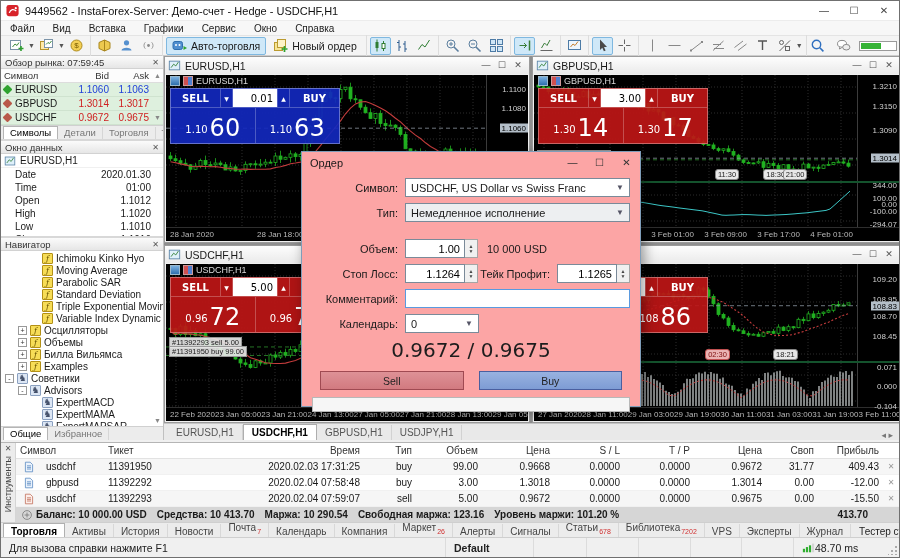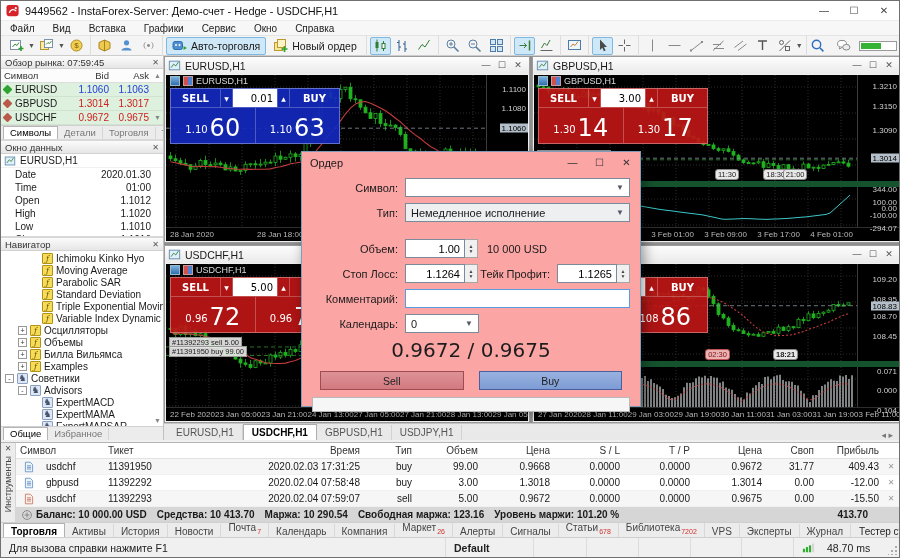--- a/index.html
+++ b/index.html
@@ -52,21 +52,21 @@
 .tico.adv{background:#dce6f4;border:1px solid #8aa0c0;color:#44506a;font-size:9px}
 .nav-scroll{position:absolute;right:2px;bottom:16px;color:#888;font-size:7px}
 
 .charts{position:absolute;top:55px;left:163px;right:0;bottom:117px;background:#8f8f8f}
 .cwin{position:absolute;background:#f0f0f0;border:1px solid #9b9b9b}
 .cwin-title{height:17px;display:flex;align-items:center;gap:4px;padding:0 3px;font-size:10.5px;background:linear-gradient(#fdfdfd,#eaeaea)}
 .cwin-ctl{margin-left:auto;display:flex}
 .cwin-ctl span{width:16px;text-align:center;font-size:9px;color:#555;line-height:15px}
 .cwin-body{position:absolute;left:1px;right:1px;bottom:1px;top:18px;background:#000;display:flex;flex-direction:column}
 .row-main{flex:1;display:flex;min-height:0}
-.row-sub{height:46px;display:flex;border-top:6px solid #14532d}
+.row-sub{height:46px;display:flex;border-top:2px solid #14532d}
 .cw-plot{flex:1;position:relative;overflow:hidden}
 .cw-plot svg{position:absolute;left:0;top:0}
 .cw-scale{width:42px;position:relative;background:#000;border-left:1px solid #3c3c3c;font-size:8px;color:#cfcfcf}
 .scale-tick{position:absolute;right:2px;transform:translateY(-50%);white-space:nowrap}
 .scale-tag{position:absolute;right:0;background:#b4bfc9;color:#000;padding:0 2px;transform:translateY(-50%);white-space:nowrap}
 .row-time{height:14px;background:#000;border-top:1px solid #2e2e2e;display:flex;justify-content:space-between;align-items:center;padding:0 46px 0 4px;font-size:8px;color:#b9b9b9;white-space:nowrap;overflow:hidden}
 .ov-title{position:absolute;left:4px;top:1px;display:flex;gap:3px;align-items:center;font-size:9px;color:#dcdcdc;z-index:6}
 .ov-ic1{width:10px;height:10px;background:linear-gradient(#7ab0e0,#2f6fae);border:1px solid #9ab8cc;flex:none}
 .ov-ic2{width:10px;height:10px;background:linear-gradient(90deg,#d05050 50%,#5080d0 50%);border:1px solid #cc9a9a;flex:none}
 .ocp{position:absolute;left:4px;top:13px;width:170px;z-index:5;font-family:"DejaVu Sans",sans-serif;border:1px solid rgba(255,255,255,.35)}
@@ -107,21 +107,21 @@
 .bal-seg{margin-right:7px}
 .bal-total{margin-left:auto;padding-right:26px}
 
 .bottom-tabs{position:absolute;left:0;right:0;top:521px;height:17px;background:#ececec;border-top:1px solid #cfcfcf;display:flex;align-items:flex-end;padding-left:2px;font-size:10px;color:#444;overflow:hidden}
 .btab{padding:1px 7px;line-height:13px;display:flex;gap:1px;border-right:1px solid #d8d8d8;white-space:nowrap}
 .btab.active{background:#fff;border:1px solid #b0b0b0;border-bottom:0;font-weight:bold;color:#000}
 .badge{color:#d03030;font-size:7px;margin-top:4px}
 .tester{margin-left:auto;padding:0 8px;line-height:15px;color:#222;white-space:nowrap}
 .statusbar{position:absolute;left:0;right:0;bottom:0;height:20px;background:#f0f0f0;border-top:1px solid #cfcfcf;display:flex;align-items:center;font-size:10.5px;color:#222}
 .sb-cell{height:100%;display:flex;align-items:center;padding:0 8px;border-right:1px solid #dcdcdc;white-space:nowrap;overflow:hidden}
-.sb-lat{flex:1;display:flex;align-items:center;gap:12px;padding-left:8px}
+.sb-lat{flex:1;display:flex;align-items:center;gap:0;padding-left:8px}
 .grip{position:absolute;right:2px;bottom:2px;width:9px;height:9px;background:
  radial-gradient(circle at 8px 1px,#aaa 1px,transparent 1.4px),
  radial-gradient(circle at 8px 5px,#aaa 1px,transparent 1.4px),
  radial-gradient(circle at 4px 5px,#aaa 1px,transparent 1.4px),
  radial-gradient(circle at 8px 9px,#aaa 1px,transparent 1.4px),
  radial-gradient(circle at 4px 9px,#aaa 1px,transparent 1.4px),
  radial-gradient(circle at 0px 9px,#aaa 1px,transparent 1.4px)}
 
 .dialog{position:absolute;left:300px;top:150px;width:340px;height:256px;background:#fca5a5;border:1px solid #7f9db9;box-shadow:3px 4px 12px rgba(0,0,0,.4);z-index:40;font-size:11px}
 .dlg-title{height:21px;display:flex;align-items:center;padding-left:8px}
@@ -1435,21 +1435,21 @@
                     <span class="ocp-small">108</span>
                     <span class="ocp-big">83</span>
                   </div>
                   <div class="ocp-price">
                     <span class="ocp-small">108</span>
                     <span class="ocp-big">86</span>
                   </div>
                 </div>
               </div>
               <span class="time-tag red" style="left: 171.19px;">02:30</span>
-              <span class="time-tag" style="left: 239.02px; font-weight: bold;">18:21</span>
+              <span class="time-tag" style="left: 239.02px;">18:21</span>
             </div>
             <div class="cw-scale">
               <span class="scale-tick" style="top: 14.55px;">109.20</span>
               <span class="scale-tick" style="top: 34.92px;">108.95</span>
               <span class="scale-tick" style="top: 52.38px;">108.70</span>
               <span class="scale-tick" style="top: 71.78px; text-align: center;">108.45</span>
               <span class="scale-tag" style="top: 41.71px;">108.83</span>
             </div>
           </div>
           <div class="row-sub">
@@ -1783,20 +1783,21 @@
       <div class="dlg-ctl">
         <span>—</span>
         <span>☐</span>
         <span>✕</span>
       </div>
     </div>
     <div class="dlg-body">
       <div class="drow">
         <span class="dlabel">Символ:</span>
         <div class="dcombo">
+          <span>USDCHF, US Dollar vs Swiss Franc</span>
           <span class="arrow">▼</span>
         </div>
       </div>
       <div class="drow" style="margin-bottom:17px">
         <span class="dlabel">Тип:</span>
         <div class="dcombo gray">
           <span>Немедленное исполнение</span>
           <span class="arrow">▼</span>
         </div>
       </div>

